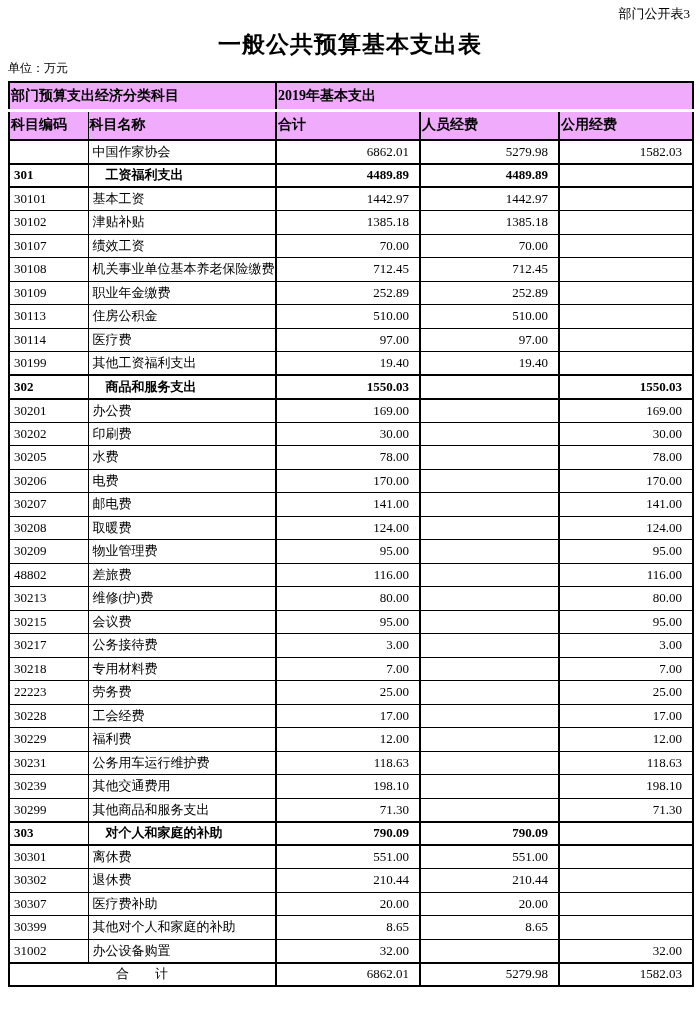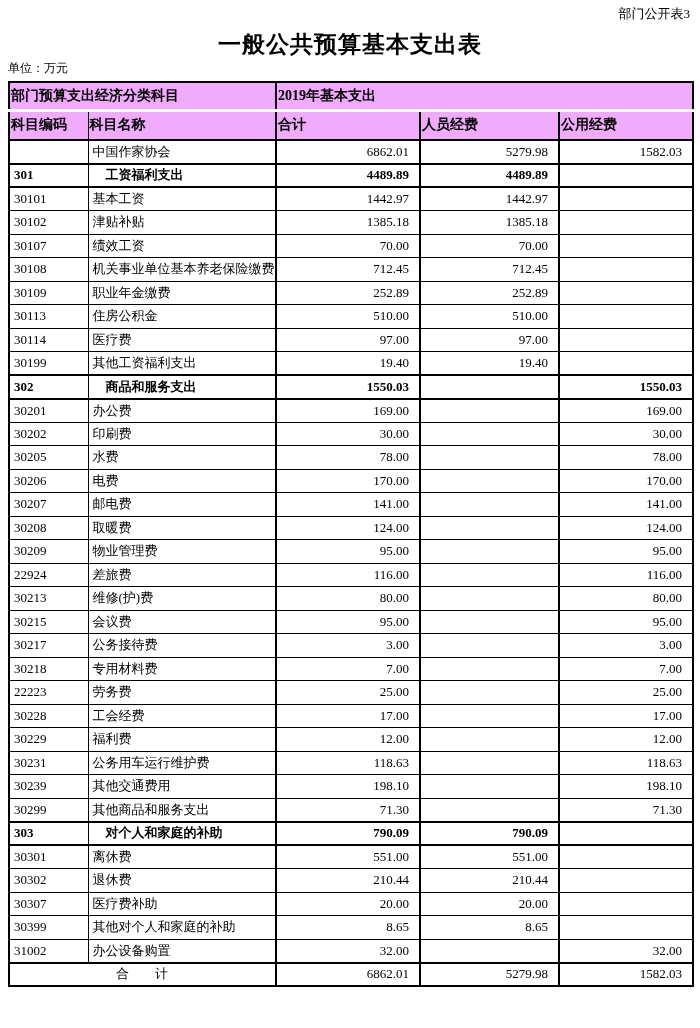--- a/index.html
+++ b/index.html
@@ -205,21 +205,21 @@
     <td class="c-public">124.00</td>
   </tr>
         <tr class="row-item">
     <td class="c-code">30209</td>
     <td class="c-name">物业管理费</td>
     <td class="c-total">95.00</td>
     <td class="c-personnel"></td>
     <td class="c-public">95.00</td>
   </tr>
         <tr class="row-item">
-    <td class="c-code">22924</td>
+    <td class="c-code">48802</td>
     <td class="c-name">差旅费</td>
     <td class="c-total">116.00</td>
     <td class="c-personnel"></td>
     <td class="c-public">116.00</td>
   </tr>
         <tr class="row-item">
     <td class="c-code">30213</td>
     <td class="c-name">维修(护)费</td>
     <td class="c-total">80.00</td>
     <td class="c-personnel"></td>

